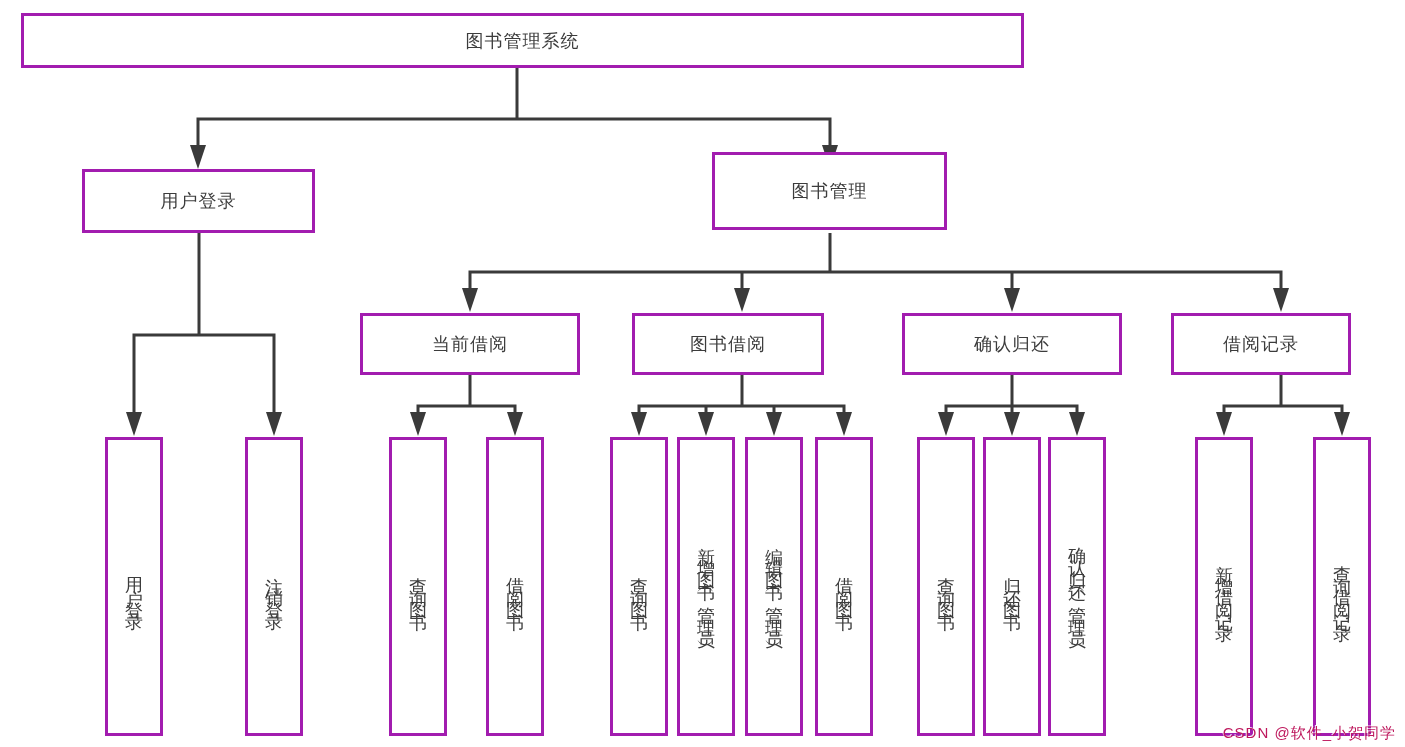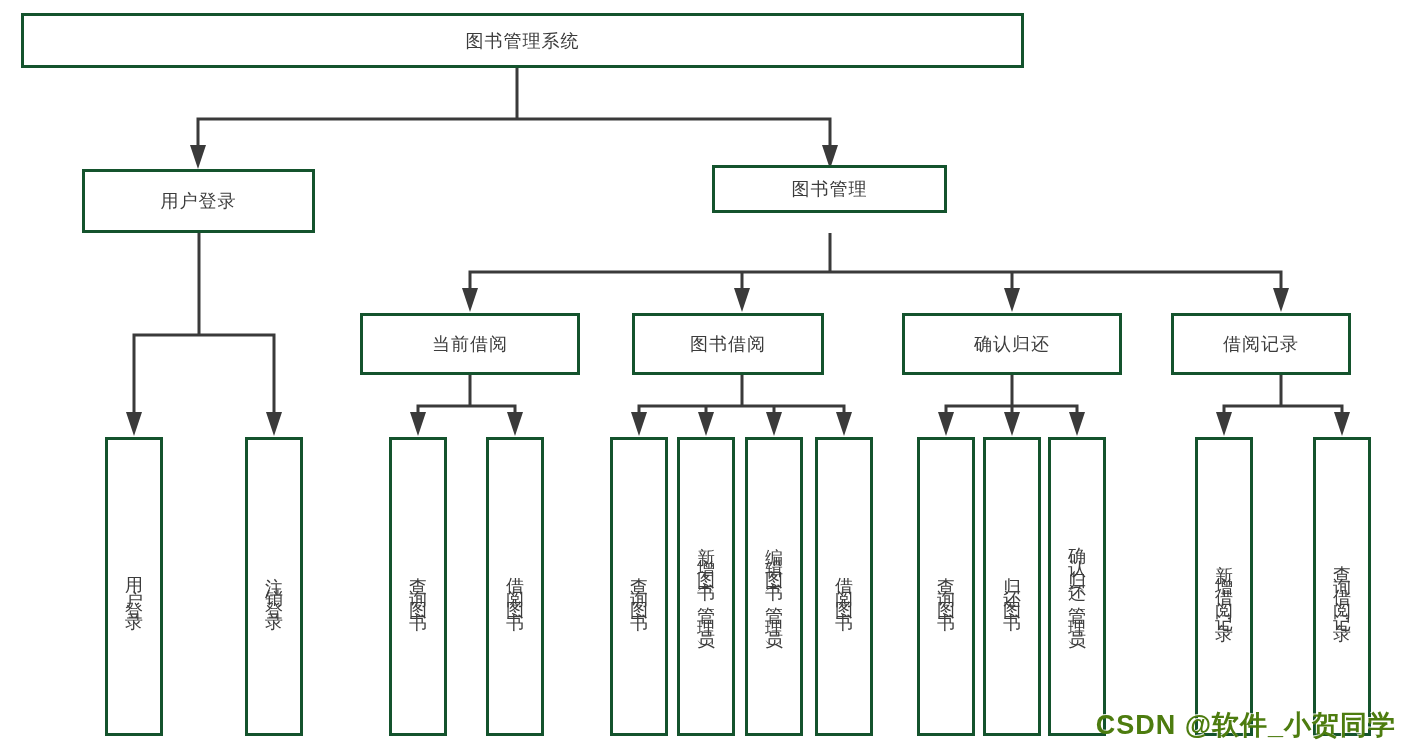--- a/index.html
+++ b/index.html
@@ -19,21 +19,21 @@
     position: absolute;
     left: 0; top: 0;
     width: 1405px;
     height: 747px;
     pointer-events: none;
   }
   .node {
     position: absolute;
     box-sizing: border-box;
     background: #ffffff;
-    border: 3px solid #14532d;
+    border: 3px solid #a21caf;
     color: #3c3c3c;
     display: flex;
     align-items: center;
     justify-content: center;
     font-size: 18px;
     line-height: 1;
     letter-spacing: 1px;
     white-space: nowrap;
   }
   .leaf .vtext {
@@ -41,26 +41,25 @@
     text-orientation: mixed;
     letter-spacing: 12px;
     font-size: 18px;
     line-height: 1;
     color: #3c3c3c;
   }
   #watermark {
     position: absolute;
     right: 9px;
     bottom: 4px;
-    font-size: 27px;
-    color: #4d7c0f;
+    font-size: 15px;
+    color: #be185d;
     letter-spacing: 1px;
     text-shadow: -1px -1px 0 rgba(255,255,255,0.85);
     z-index: 5;
-    font-weight: bold;
   }
 </style>
 </head>
 <body>
 
 <div id="canvas">
 
   <svg id="connectors" viewBox="0 0 1405 747" xmlns="http://www.w3.org/2000/svg">
     <g stroke="#3a3a3a" stroke-width="3" fill="none">
       <path d="M517 68 V120.5 M196.5 119 H831.5 M198 117.5 V150 M830 117.5 V150"></path>
@@ -90,21 +89,21 @@
       <polygon points="1004,412 1020,412 1012,436"></polygon>
       <polygon points="1069,412 1085,412 1077,436"></polygon>
       <polygon points="1216,412 1232,412 1224,436"></polygon>
       <polygon points="1334,412 1350,412 1342,436"></polygon>
     </g>
   </svg>
 
   <div class="node" style="left:21px; top:13px; width:1003px; height:55px">图书管理系统</div>
 
   <div class="node" style="left:82px; top:169px; width:233px; height:64px">用户登录</div>
-  <div class="node" style="left:712px; top:165px; width:235px; height:48px">图书管理</div>
+  <div class="node" style="left:712px; top:152px; width:235px; height:78px">图书管理</div>
 
   <div class="node" style="left:360px; top:313px; width:220px; height:62px">当前借阅</div>
   <div class="node" style="left:632px; top:313px; width:192px; height:62px">图书借阅</div>
   <div class="node" style="left:902px; top:313px; width:220px; height:62px">确认归还</div>
   <div class="node" style="left:1171px; top:313px; width:180px; height:62px">借阅记录</div>
 
   <div class="node leaf" style="left:105px; top:437px; width:58px; height:299px">
     <span class="vtext">用户登录</span>
   </div>
   <div class="node leaf" style="left:245px; top:437px; width:58px; height:299px">

